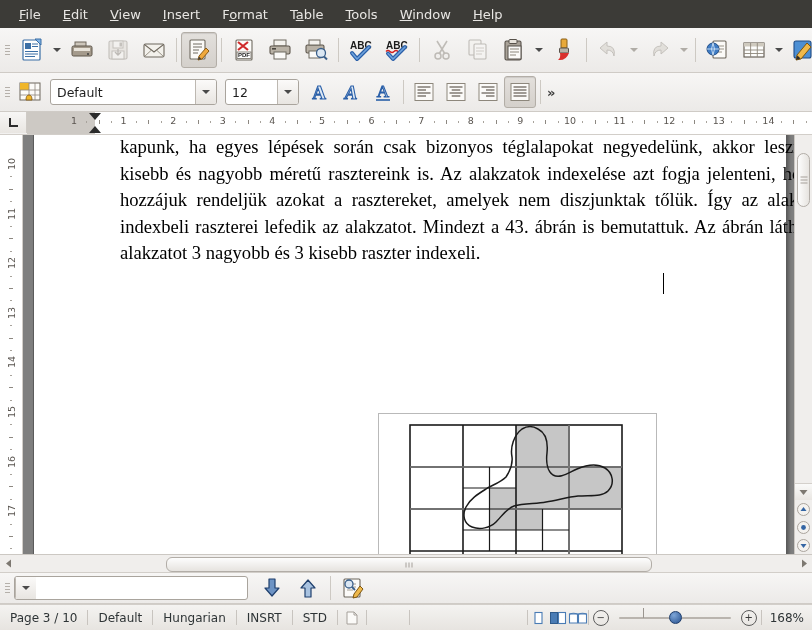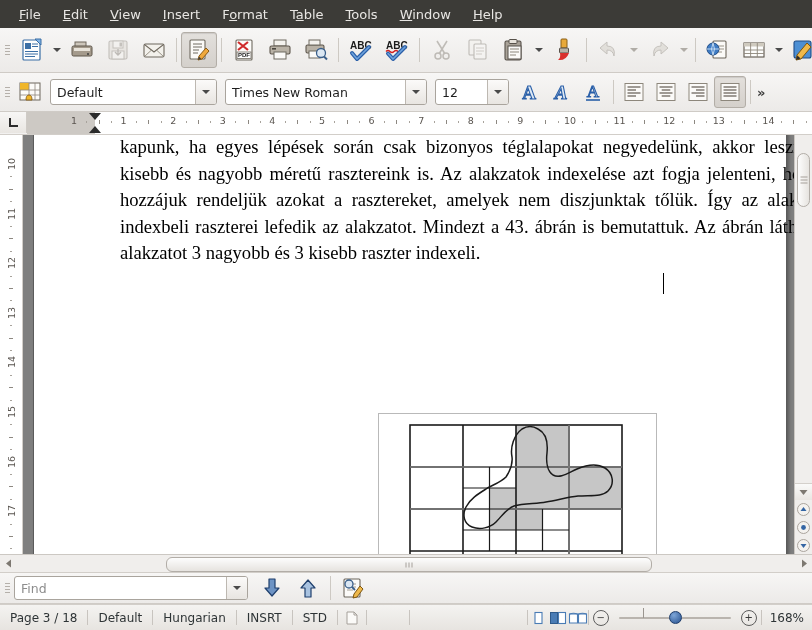--- a/index.html
+++ b/index.html
@@ -477,26 +477,20 @@
       </svg>
     </div>
 
     <div class="combo style">
       <div class="val">Default</div>
       <div class="drop">
           <div class="caret"></div>
         </div>
     </div>
 
-    <div class="combo font">
-      <div class="val">Times New Roman</div>
-      <div class="drop">
-          <div class="caret"></div>
-        </div>
-    </div>
 
     <div class="combo size">
       <div class="val">12</div>
       <div class="drop">
           <div class="caret"></div>
         </div>
     </div>
 
     <div class="tbtn">
       <svg width="24" height="24" viewBox="0 0 24 24">
@@ -801,21 +795,20 @@
   </div>
 
   <div class="findbar">
     <div class="grip">
         <i></i>
         <i></i>
         <i></i>
         <i></i>
       </div>
     <div class="findcombo">
-      <input type="text" placeholder="Find" style="">
       <div class="drop" style="width:20px;border-left:1px solid #bdb8b1;background:linear-gradient(to bottom,#fbfaf9,#e8e5e1);display:flex;align-items:center;justify-content:center;">
           <div class="caret"></div>
         </div>
     </div>
     <div class="tbtn">
       <svg width="22" height="22" viewBox="0 0 22 22">
         <path d="M8 2 L14 2 L14 11 L18 11 L11 19 L4 11 L8 11 Z" fill="#6d93c4" stroke="#1f3f6d" stroke-width="1.2" stroke-linejoin="round"></path>
       </svg>
     </div>
     <div class="tbtn">
@@ -833,21 +826,21 @@
             <line x1="6" y1="14" x2="12" y2="14"></line>
           </g>
         <circle cx="8" cy="8" r="4" fill="#dbe7f3" stroke="#3a5f8a" stroke-width="1.3"></circle>
         <line x1="11" y1="11" x2="14" y2="14" stroke="#3a5f8a" stroke-width="1.8"></line>
         <path d="M13 18 L19 10 L22 13 L16 21 L12 22 z" fill="#efb94b" stroke="#7c5510" stroke-width="1"></path>
       </svg>
     </div>
   </div>
 
   <div class="statusbar">
-    <div class="st">Page 3 / 18</div>
+    <div class="st">Page 3 / 10</div>
     <div class="stsep"></div>
     <div class="st">Default</div>
     <div class="stsep"></div>
     <div class="st">Hungarian</div>
     <div class="stsep"></div>
     <div class="st">INSRT</div>
     <div class="stsep"></div>
     <div class="st">STD</div>
     <div class="stsep"></div>
     <div class="st" style="padding:0 8px;display:flex;align-items:center;">

